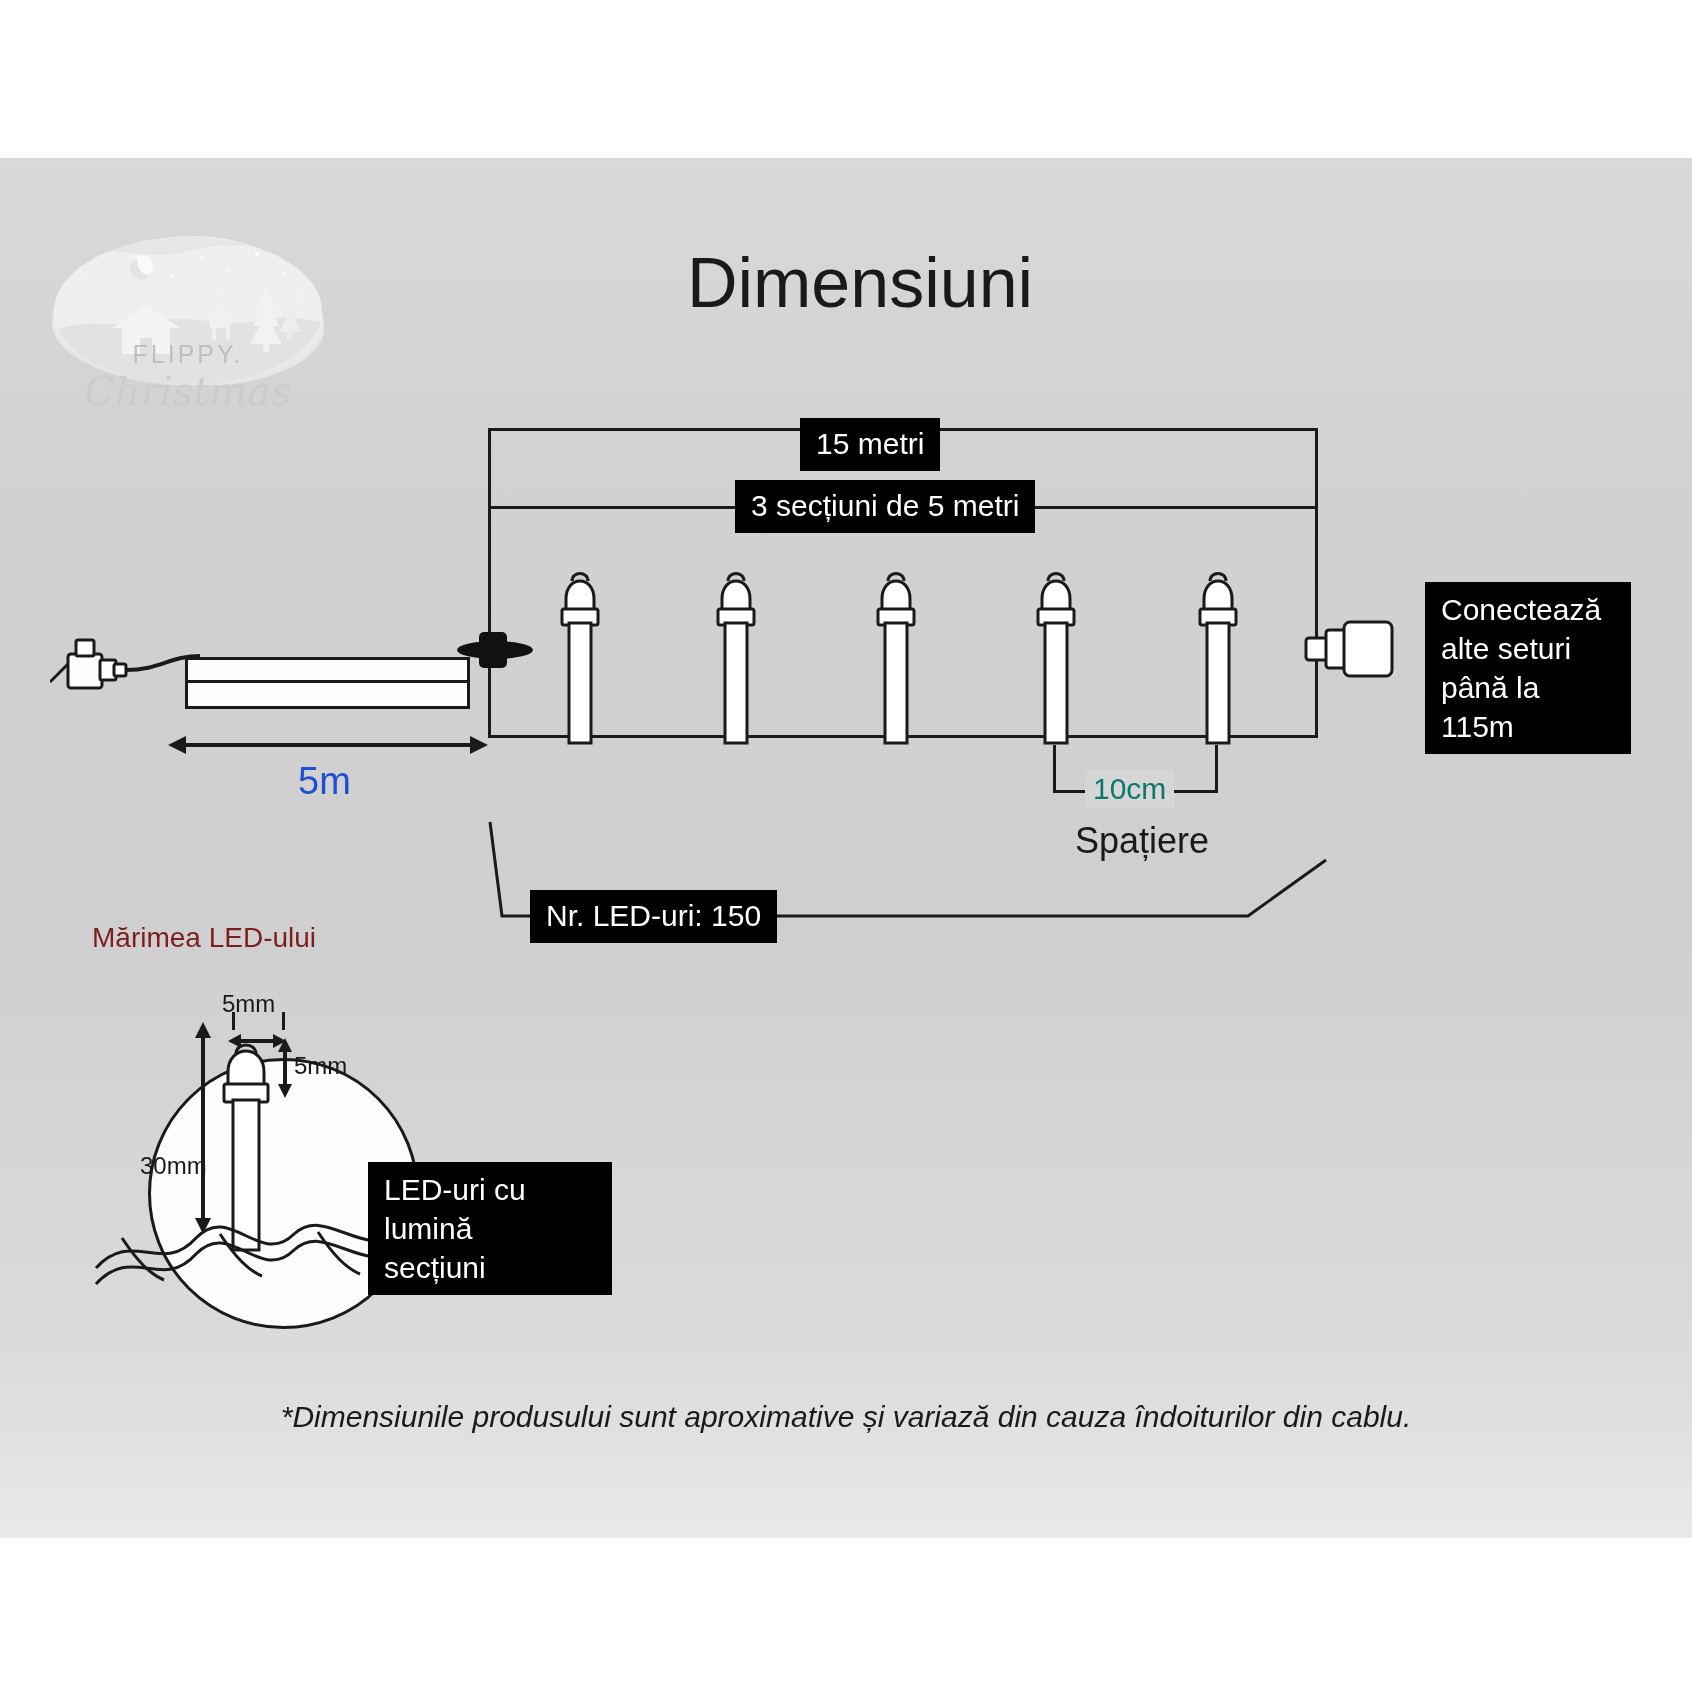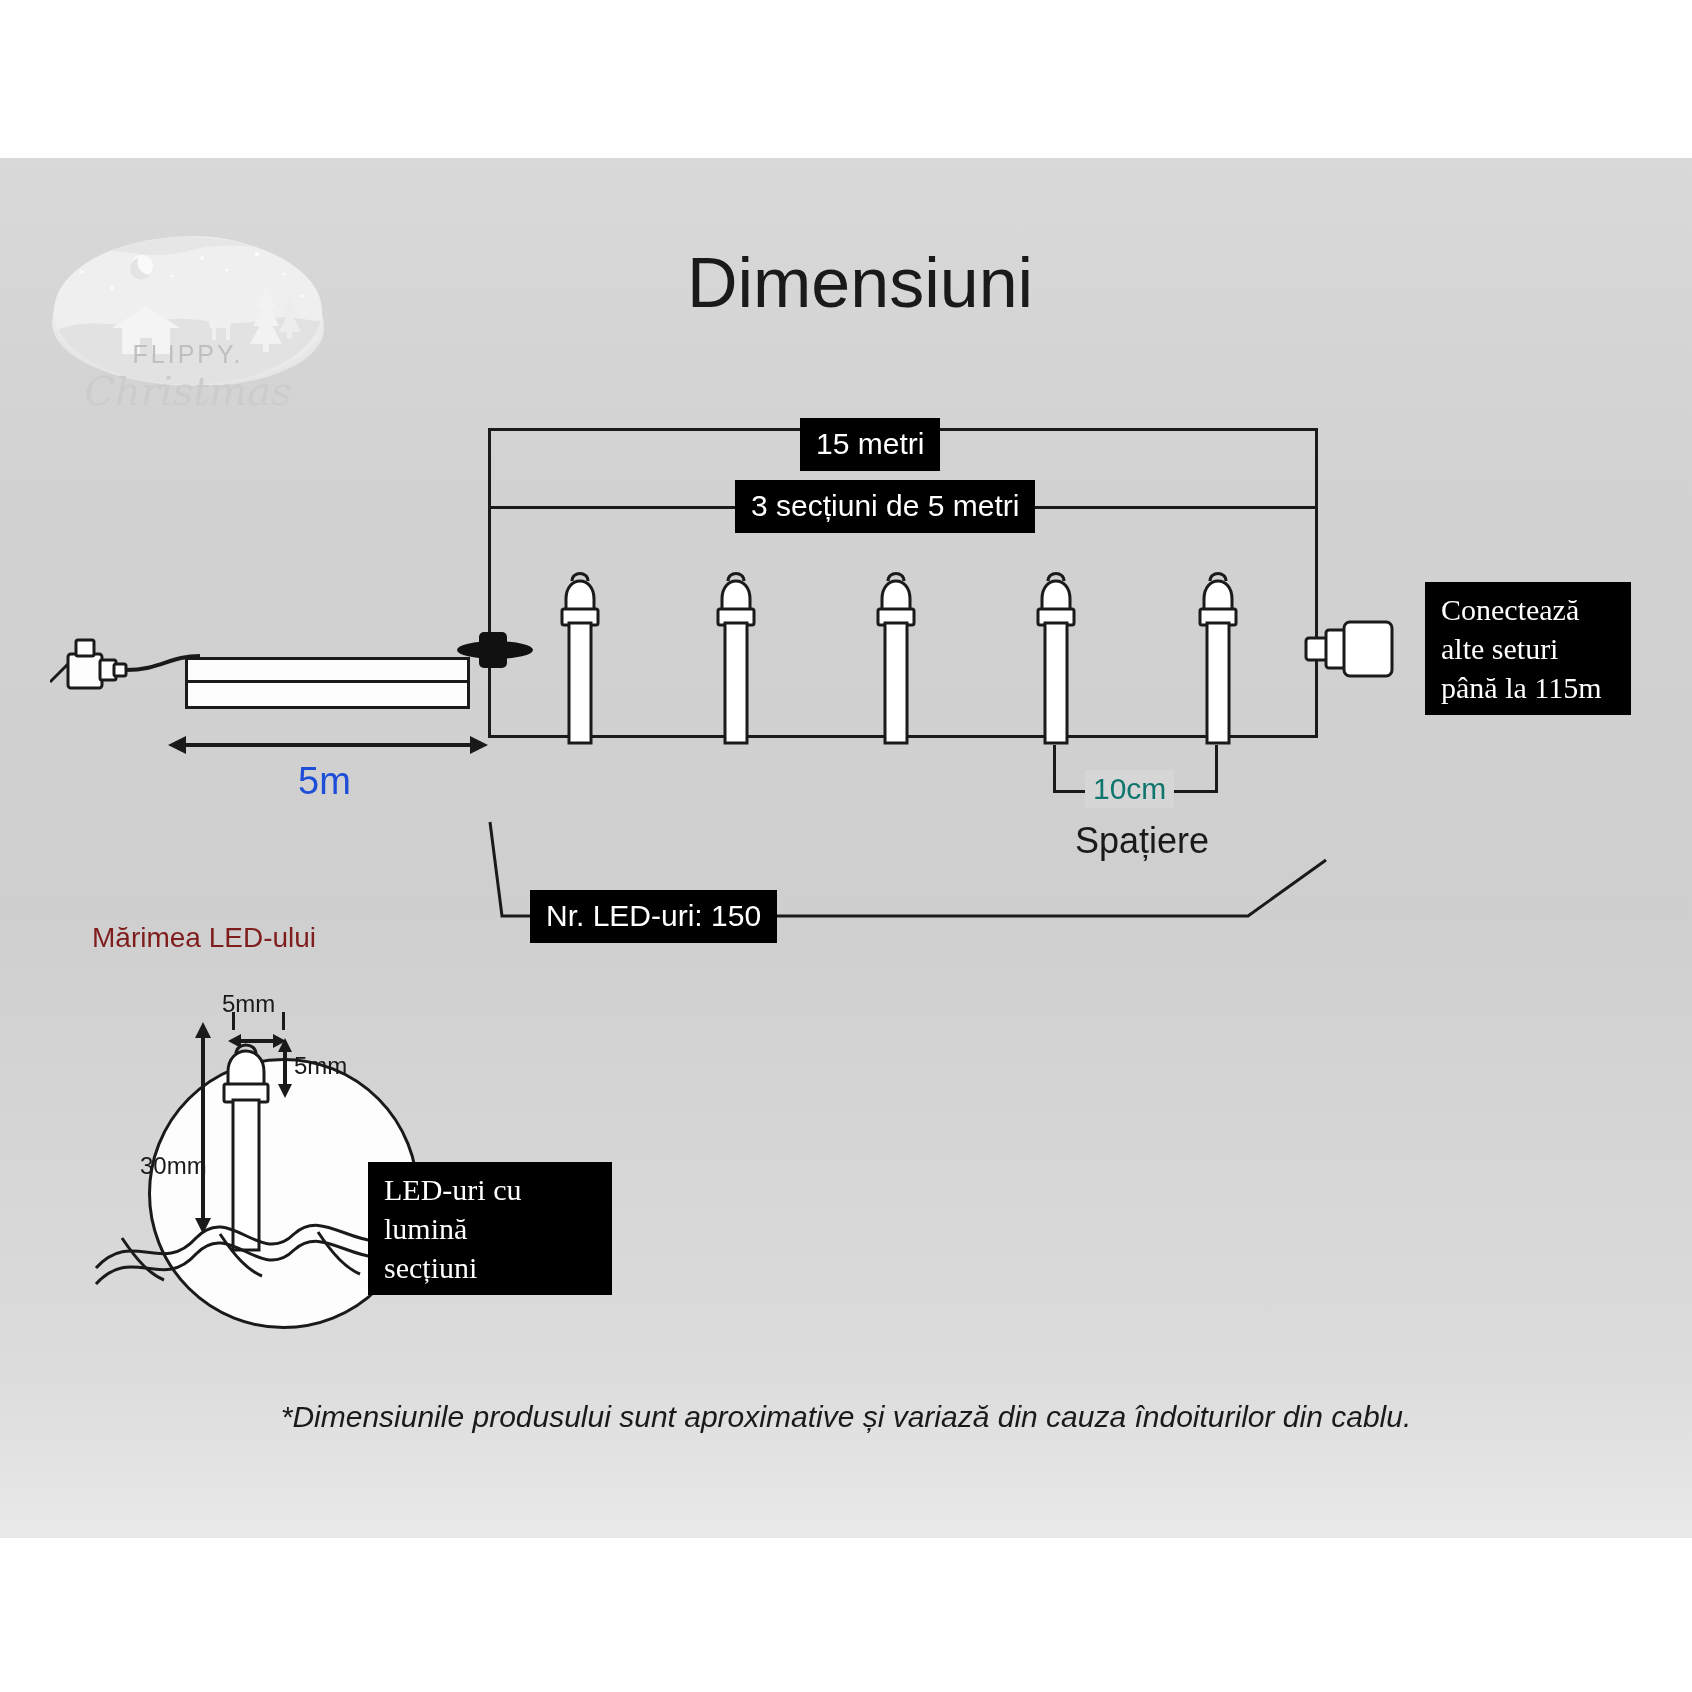--- a/index.html
+++ b/index.html
@@ -87,21 +87,21 @@
   .chip {
     position: absolute;
     background: #000000;
     color: #ffffff;
     font-size: 30px;
     line-height: 1.22;
     padding: 8px 16px;
     white-space: nowrap;
     box-sizing: border-box;
   }
-  .chip.multi { white-space: normal; font-family: Liberation Serif, serif; }
+  .chip.multi { white-space: normal; }
 
   
   .line {
     position: absolute;
     background: #1a1a1a;
   }
   .hline { height: 3px; }
   .vline { width: 3px; }
 
   

